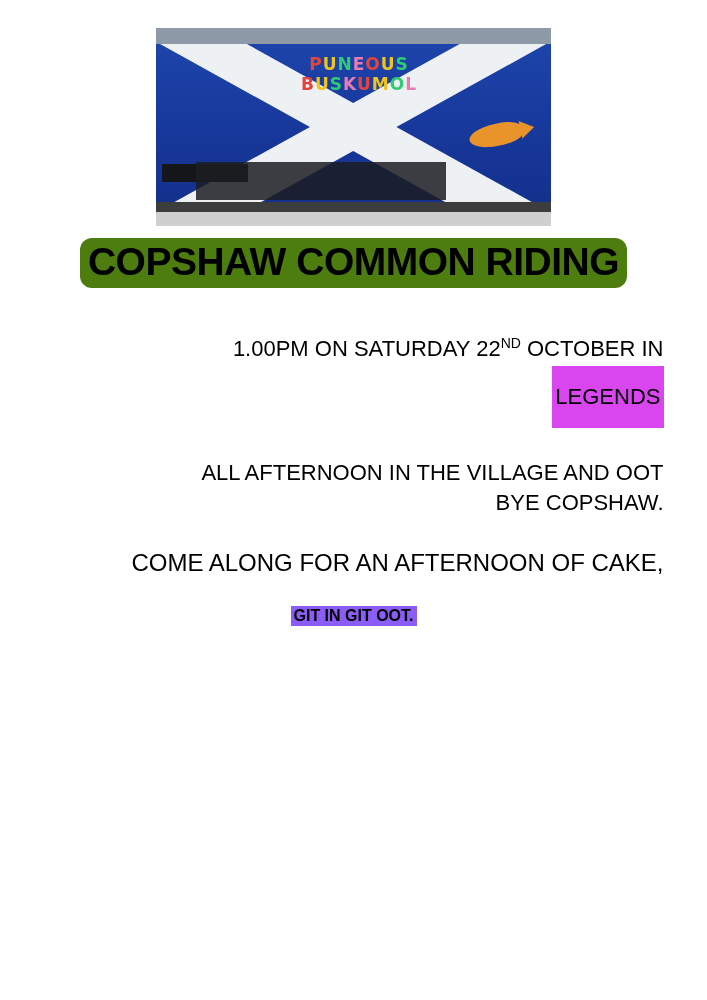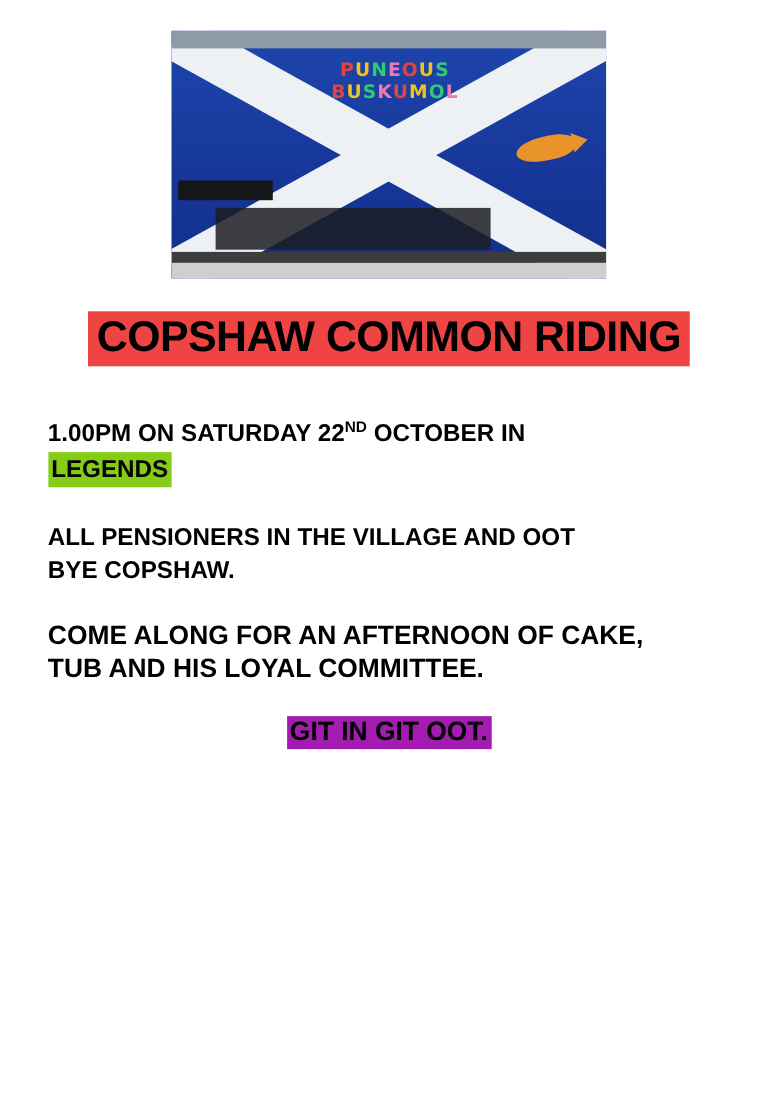--- a/index.html
+++ b/index.html
@@ -21,21 +21,21 @@
     background: #ffffff;
     display: flex;
     flex-direction: column;
     align-items: center;
   }
 
   
   .photo-wrap {
     margin-top: 28px;
     width: 395px;
-    height: 225px;
+    height: 198px;
     position: relative;
     overflow: hidden;
     background: #1a3fa0;
   }
   .flag-sky {
     position: absolute;
     inset: 0;
     background: linear-gradient(180deg, #1e46ad 0%, #17379a 55%, #122f88 100%);
   }
   .flag-top-strip {
@@ -115,75 +115,76 @@
     position: absolute;
     right: -12px;
     top: 2px;
     border-top: 9px solid transparent;
     border-bottom: 9px solid transparent;
     border-left: 14px solid #e8942b;
   }
 
   
   .title-bar {
-    margin-top: 30px;
-    background: #ef4444;
+    margin-top: 12px;
+    background: #4d7c0f;
     padding: 2px 8px 4px 8px;
+    border-radius: 12px;
   }
   .title-bar .title-text {
     font-size: 39px;
     font-weight: bold;
     letter-spacing: -0.5px;
     line-height: 44px;
   }
   .headline {
     margin-top: 42px;
     font-size: 39px;
     font-weight: bold;
     line-height: 46px;
     text-align: center;
     letter-spacing: -0.2px;
     width: 640px;
   }
   .para {
-    text-align: left;
-    font-weight: bold;
+    text-align: right;
+    font-weight: normal;
     line-height: 30px;
     width: 620px;
   }
   .when {
     margin-top: 40px;
     font-size: 22px;
   }
   .when sup { font-size: 14px; }
   .venue {
     display: inline-block;
-    background: #84cc16;
-    padding: 1px 3px;
+    background: #d946ef;
+    padding: 16px 3px;
     margin-top: 2px;
   }
   .invited {
     margin-top: 30px;
     font-size: 22px;
   }
   .come-along {
     margin-top: 30px;
     font-size: 24px;
   }
   .names {
     margin-top: 30px;
     font-size: 19px;
     line-height: 26px;
   }
   .names sup { font-size: 12px; }
   .footer-highlight {
     margin-top: 28px;
-    font-size: 24px;
-    font-weight: bold;
-    background: #a21caf;
+    font-size: 16px;
+    font-weight: bold;
+    background: #8b5cf6;
     padding: 1px 3px;
   }
 </style>
 </head>
 <body>
 
 <div class="poster">
 
   <div class="photo-wrap">
     <div class="flag-sky"></div>
@@ -207,25 +208,24 @@
   </div>
 
 
   <div class="para when">
     <span>1.00PM ON SATURDAY 22</span><sup>ND</sup><span> OCTOBER IN</span>
     <br>
     <span class="venue">LEGENDS</span>
   </div>
 
   <div class="para invited">
-    <div>ALL PENSIONERS IN THE VILLAGE AND OOT</div>
+    <div>ALL AFTERNOON IN THE VILLAGE AND OOT</div>
     <div>BYE COPSHAW.</div>
   </div>
 
   <div class="para come-along">
     <div>COME ALONG FOR AN AFTERNOON OF CAKE,</div>
-    <div>TUB AND HIS LOYAL COMMITTEE.</div>
   </div>
 
 
   <div class="footer-highlight">GIT IN GIT OOT.</div>
 
 </div>
 
 </body></html>

